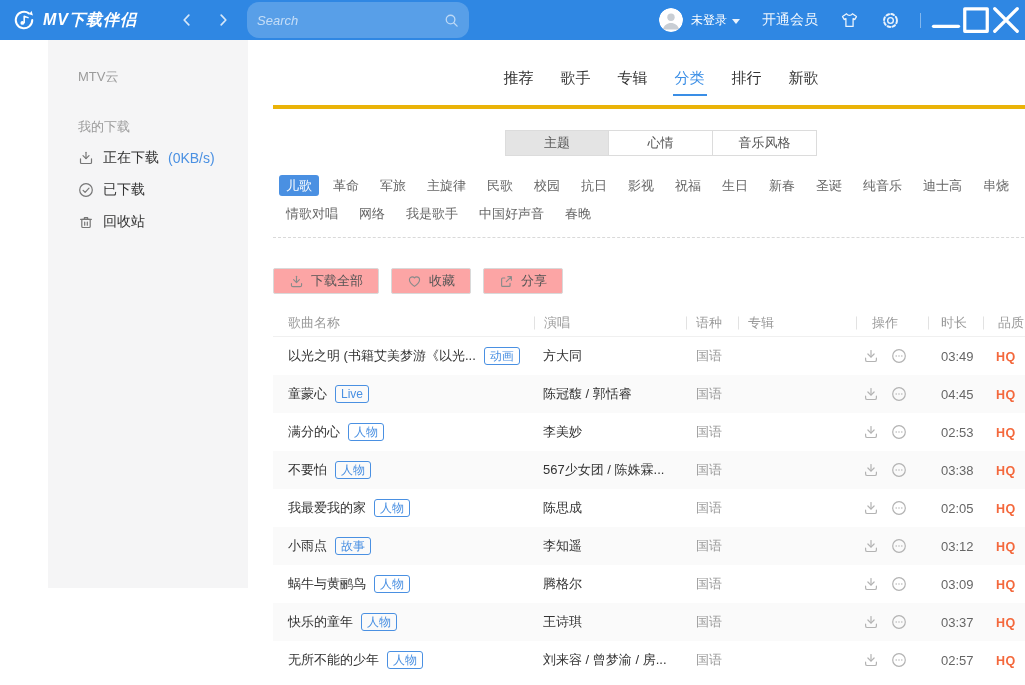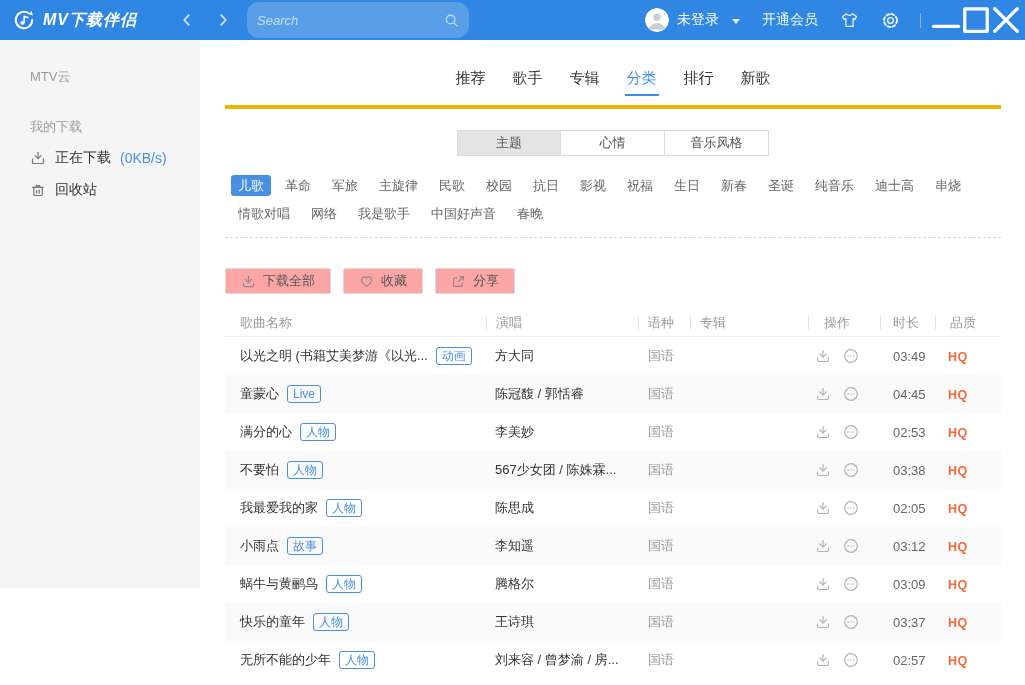--- a/index.html
+++ b/index.html
@@ -13,32 +13,32 @@
   .logo-icon { width:22px; height:22px; display:flex; }
   .app-title { font-size:16px; font-weight:bold; font-style:italic; letter-spacing:1px; }
   .nav-arrows { display:flex; gap:20px; margin-left:42px; }
   .tb-arrow { width:16px; height:16px; opacity:.8; cursor:pointer; }
   .search-box { margin-left:16px; width:222px; height:36px; border-radius:12px; background:rgba(255,255,255,.2); display:flex; align-items:center; padding:0 10px; }
   .search-box input { flex:1; background:transparent; border:none; outline:none; color:#fff; font-style:italic; font-size:13px; font-family:inherit; }
   .search-box input::placeholder { color:rgba(255,255,255,.65); }
   .tb-search-icon { width:15px; height:15px; opacity:.6; cursor:pointer; }
   .tb-right { margin-left:auto; display:flex; align-items:center; padding-right:4px; }
   .avatar { width:24px; height:24px; border-radius:50%; overflow:hidden; margin-right:8px; cursor:pointer; }
-  .login { font-size:14px; display:flex; align-items:center; gap:13px; cursor:pointer; }
+  .login { font-size:12px; display:flex; align-items:center; gap:5px; cursor:pointer; }
   .caret-down { width:0; height:0; border-left:4px solid transparent; border-right:4px solid transparent; border-top:5px solid rgba(255,255,255,.9); margin-top:2px; }
   .vip { font-size:14px; opacity:.92; margin-left:22px; cursor:pointer; }
   .tb-icon { width:19px; height:19px; opacity:.9; margin-left:22px; cursor:pointer; display:flex; }
   .tb-divider { width:1px; height:15px; background:rgba(255,255,255,.4); margin:0 10px 0 20px; }
   .win-btn { width:30px; height:40px; display:flex; align-items:center; justify-content:center; cursor:pointer; }
   .win-btn svg { width:12px; height:12px; }
   .icon svg, .tb-arrow svg, .tb-search-icon svg, .tb-icon svg, .win-btn svg, .logo-icon svg, .avatar svg
     { width:100%; height:100%; fill:none; stroke:currentColor; stroke-width:1.2; stroke-linecap:round; stroke-linejoin:round; }
 
   
-  .main { display:flex; height:548px; }
+  .main { display:flex; height:548px;padding-left:48px; }
 
   
   .sidebar { width:200px; background:#f5f5f6; padding-top:28px; flex-shrink:0; }
   .side-header { padding-left:30px; font-size:13px; color:#9b9b9b; line-height:18px; margin-bottom:6px; }
   .side-section + .side-section .side-header { margin-top:32px; }
   .side-item { height:32px; display:flex; align-items:center; gap:9px; padding-left:27px; font-size:14px; color:#333; border-left:3px solid transparent; cursor:pointer; }
   .side-item.active { background:#e4e4e5; border-left-color:#ff7245; }
   .side-icon { width:16px; height:16px; color:#777; display:flex; flex-shrink:0; }
   .speed { color:#4a90e2; }
 
@@ -168,20 +168,29 @@
           <div class="side-item">
             <span class="side-icon icon">
               <svg viewBox="0 0 16 16">
                 <path d="M8 2.3v6.2"></path>
                 <path d="M5 5.7 8 8.7l3-3"></path>
                 <path d="M2.5 8.8v3.7c0 .6.4 1 1 1h9c.6 0 1-.4 1-1V8.8"></path>
               </svg>
             </span>
             <span>正在下载</span>
             <span class="speed">(0KB/s)</span>
+          </div>
+          <div class="side-item">
+            <span class="side-icon icon">
+              <svg viewBox="0 0 16 16">
+                <circle cx="8" cy="8" r="6.3"></circle>
+                <path d="M5.1 8.3l2 2 3.9-4.2"></path>
+              </svg>
+            </span>
+            <span>已下载</span>
           </div>
           <div class="side-item">
             <span class="side-icon icon">
               <svg viewBox="0 0 16 16">
                 <rect x="3.8" y="5.3" width="8.4" height="8.2" rx="1"></rect>
                 <path d="M2.6 5.3h10.8M6.4 5.3V3.6h3.2v1.7M6.7 8v3.2M9.3 8v3.2"></path>
               </svg>
             </span>
             <span>回收站</span>
           </div>

